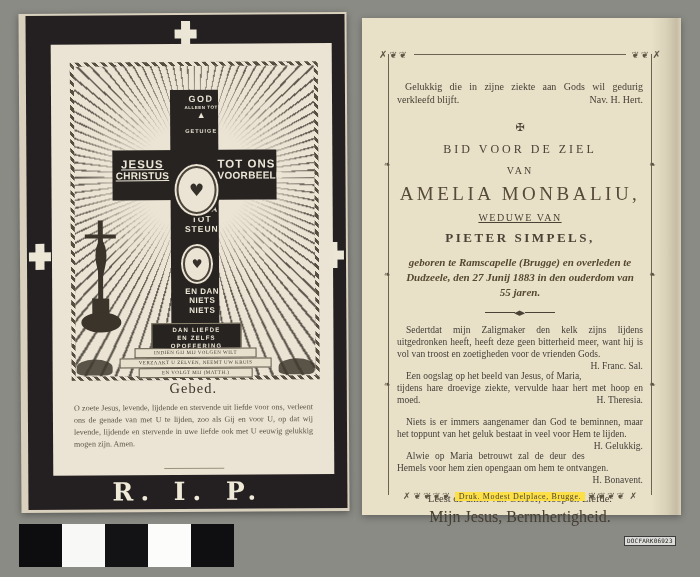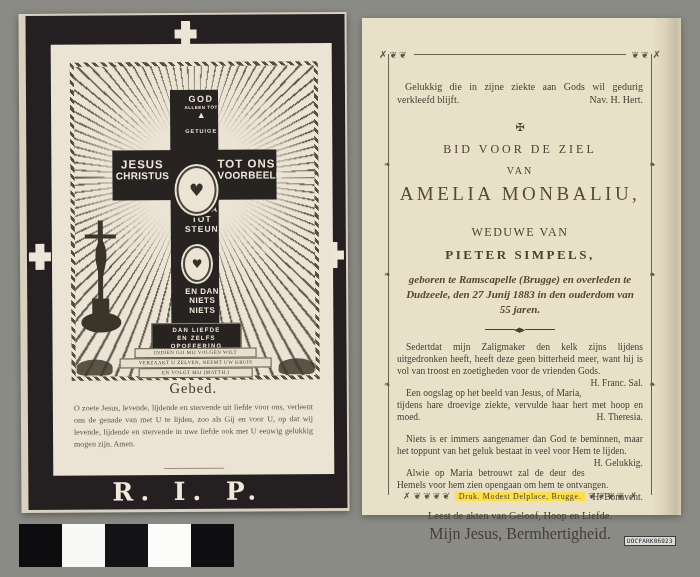--- a/index.html
+++ b/index.html
@@ -41,21 +41,21 @@
   .cross-txt { position:absolute; left:7px; width:100%; text-align:center; color:#ece6d6;
     font-family:"Liberation Sans", sans-serif; font-weight:bold; }
   .t-god     { top:4px;  font-size:9px;   letter-spacing:1.5px; }
   .t-alleen  { top:15px; font-size:4.5px; letter-spacing:0.5px; }
   .t-tri     { top:20px; font-size:9px; color:#ece6d6; }
   .t-getuige { top:38px; font-size:5.5px; letter-spacing:1px; }
   .t-maria   { top:114px; font-size:8.5px; line-height:1.18; letter-spacing:1px; white-space:pre-line; }
   .t-endan   { top:197px; font-size:8px;  line-height:1.18; letter-spacing:0.5px; white-space:pre-line; }
   .armtxt { position:absolute; top:84px; width:58px; height:50px; color:#ece6d6; text-align:center;
     font-family:"Liberation Sans", sans-serif; font-weight:bold; padding-top:8px; box-sizing:border-box; }
-  .armtxt.l { left:calc(50% - 81px); }
+  .armtxt.l { left:calc(50% - 81px);text-decoration:underline; }
   .armtxt.r { right:calc(50% - 81px); }
   .armtxt .big { display:block; font-size:11.5px; letter-spacing:1px; }
   .armtxt .sm  { display:block; font-size:10px; letter-spacing:0.3px; }
 
   .medallion { position:absolute; background:#ebe4d4; border:2px solid #272320; border-radius:50%;
     box-shadow: inset 0 0 0 2px #ebe4d4, inset 0 0 0 4px #4a443a; display:flex; align-items:center; justify-content:center;
     color:#35302a; font-family:"DejaVu Sans", sans-serif; z-index:2; }
   .med1 { left:calc(50% - 22px); top:96px;  width:44px; height:52px; font-size:17px; }
   .med2 { left:calc(50% - 16px); top:176px; width:32px; height:40px; font-size:12px; }
 
@@ -105,21 +105,21 @@
   .sp1 { top:24%; } .sp2 { top:49%; } .sp3 { top:74%; }
 
   .content { position:absolute; left:8px; right:8px; top:16px; bottom:14px;
     display:flex; flex-direction:column; align-items:center; color:#453f33; }
   .tquote { width:100%; font-size:10px; line-height:1.32; text-align:justify; text-indent:8px; }
   .attr { float:right; }
   .cross-glyph { font-family:"DejaVu Sans", sans-serif; font-size:11px; color:#4a4235; margin-top:5px; }
   .h-bid { font-size:12px; letter-spacing:3px; margin-top:8px; color:#4a4235; }
   .h-van { font-size:10px; letter-spacing:2px; margin-top:8px; color:#4a4235; }
   .h-name { font-size:19px; letter-spacing:3.5px; margin-top:7px; color:#564a39; white-space:nowrap; }
-  .h-weduwe { font-size:12px; letter-spacing:1.5px; margin-top:20px; color:#4a4235; }
+  .h-weduwe { font-size:10px; letter-spacing:1.5px; margin-top:7px; color:#4a4235;text-decoration:underline; }
   .h-husband { font-size:13px; font-weight:bold; letter-spacing:2.5px; margin-top:7px; color:#4a4234; }
   .bio { font-size:11px; font-style:italic; font-weight:bold; line-height:1.35; text-align:center; margin-top:9px; width:94%; color:#54492f; }
   .divider { display:flex; align-items:center; margin-top:9px; color:#4a4235; }
   .divider .dline { width:30px; border-top:1px solid #4a4235; }
   .divider .ddiam { font-family:"DejaVu Sans", sans-serif; font-size:7px; transform:scaleX(2); margin:0 2px; }
   .quotes { width:100%; margin-top:3px; }
   .q { font-size:9.5px; line-height:1.28; text-align:justify; text-indent:9px; margin-top:4px; color:#44403a; }
   .closing1 { font-size:10.5px; margin-top:7px; }
   .closing2 { font-size:16px; margin-top:4px; }
 

